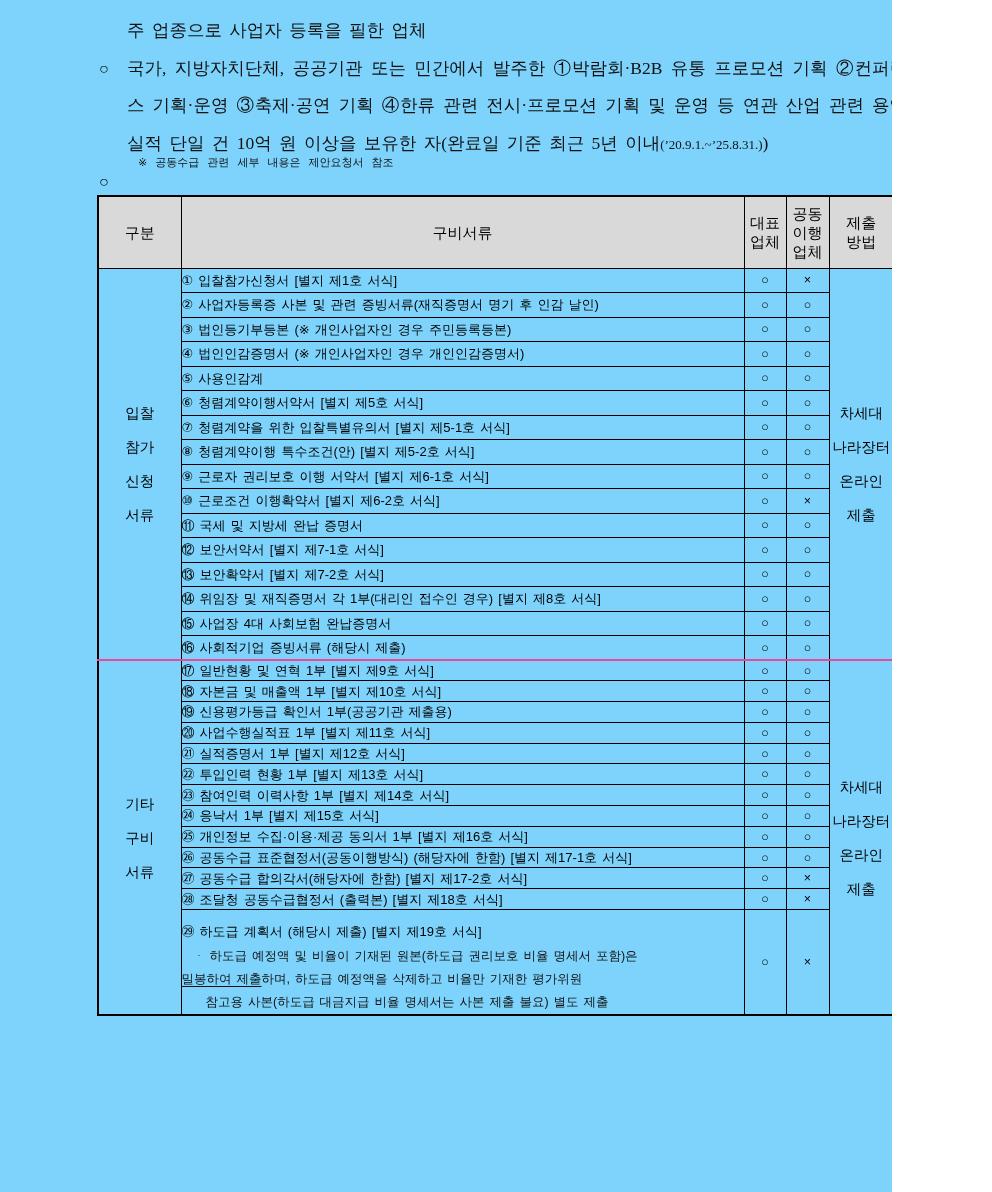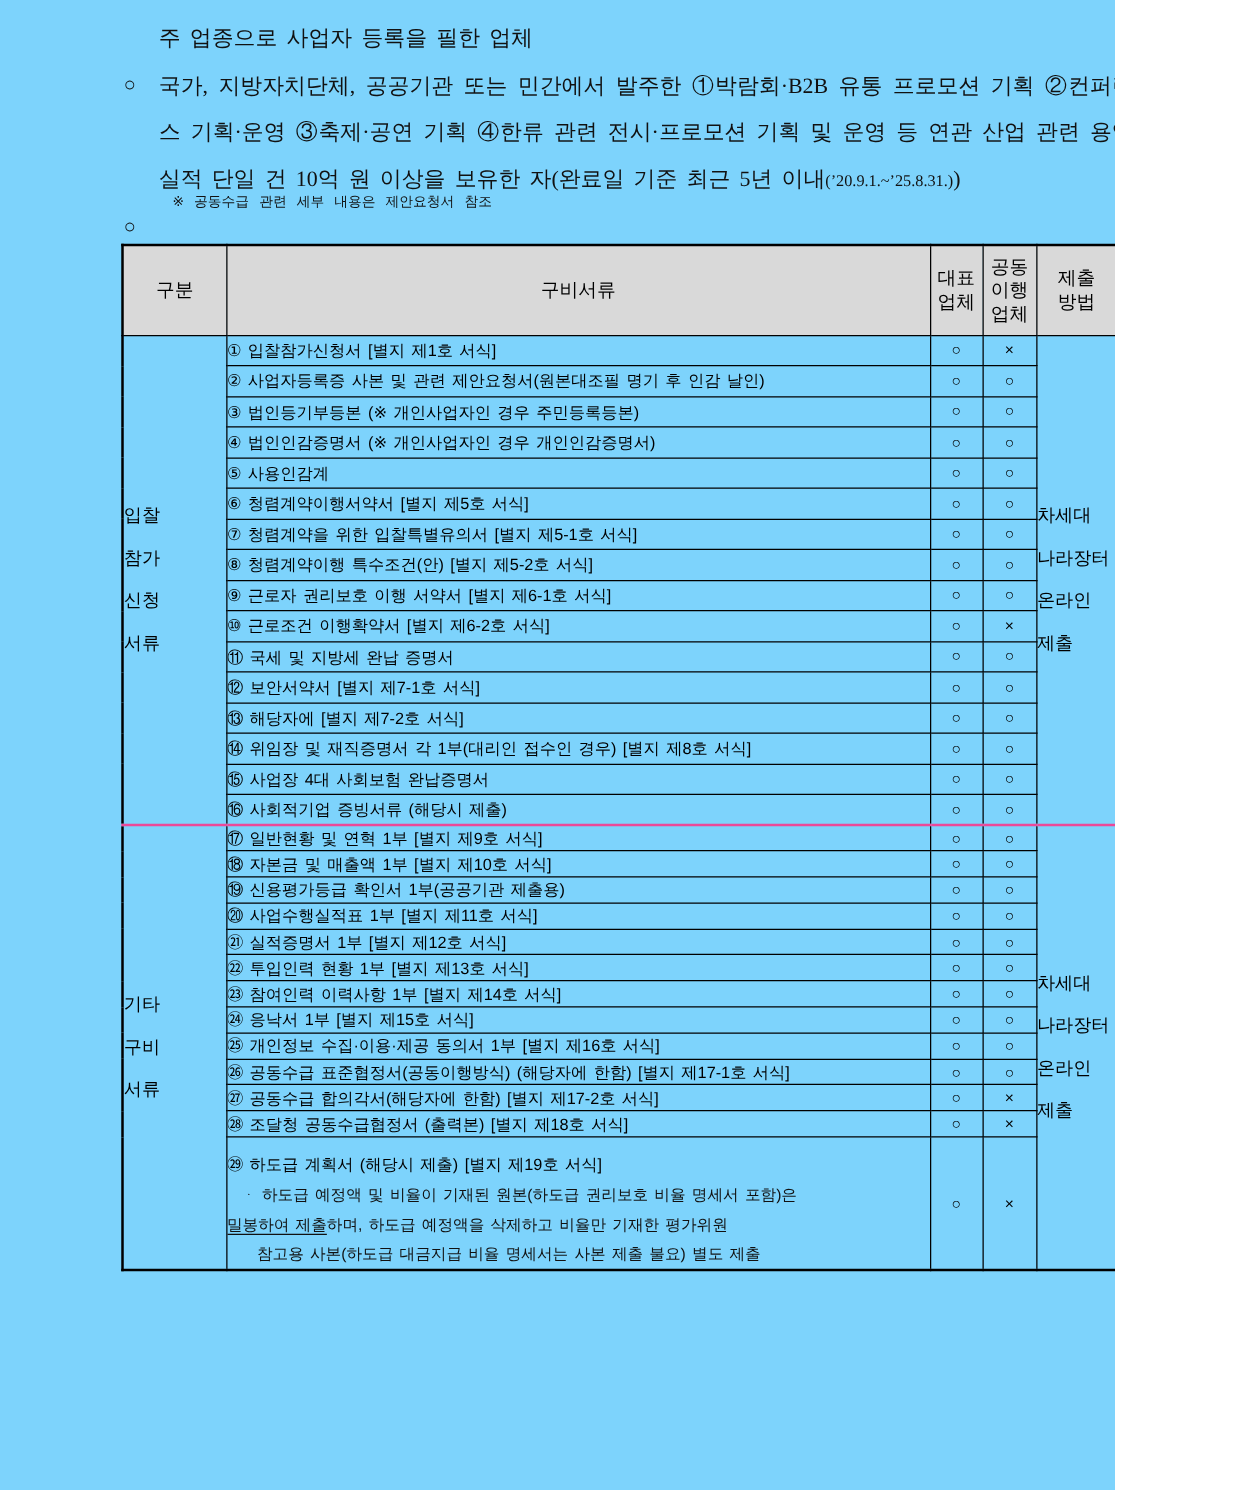--- a/index.html
+++ b/index.html
@@ -54,21 +54,21 @@
     font-weight:normal;font-size:15px;line-height:19px;
     text-align:center;vertical-align:middle;
     white-space:pre-line;
     border-bottom:2px solid #000;
   }
   tr.g1{height:24.5px;}
   tr.g2{height:20.8px;}
   tr.tall{height:103px;}
   tr.group-start td{border-top:2px solid #ec4899;}
   .cat-cell,.method-cell{
-    vertical-align:middle;
+    text-align:center;vertical-align:middle;
     white-space:pre-line;
     font-size:14.5px;line-height:34px;
     word-spacing:1px;
   }
   .doc-cell{
     vertical-align:middle;
     font-size:13px;line-height:15px;
     padding-left:7px;
     word-spacing:1.5px;
     overflow:hidden;
@@ -134,21 +134,21 @@
           </td>
           <td class="mark-cell">○</td>
           <td class="mark-cell">×</td>
           <td class="method-cell" rowspan="16">차세대
 나라장터
 온라인
 제출</td>
         </tr>
         <tr class="g1">
           <td class="doc-cell">
-            <div class="main">② 사업자등록증 사본 및 관련 제안요청서(원본대조필 명기 후 인감 날인)</div>
+            <div class="main">② 사업자등록증 사본 및 관련 증빙서류(재직증명서 명기 후 인감 날인)</div>
           </td>
           <td class="mark-cell">○</td>
           <td class="mark-cell">○</td>
         </tr>
         <tr class="g1">
           <td class="doc-cell">
             <div class="main">③ 법인등기부등본 (※ 개인사업자인 경우 주민등록등본)</div>
           </td>
           <td class="mark-cell">○</td>
           <td class="mark-cell">○</td>
@@ -211,21 +211,21 @@
         </tr>
         <tr class="g1">
           <td class="doc-cell">
             <div class="main">⑫ 보안서약서 [별지 제7-1호 서식]</div>
           </td>
           <td class="mark-cell">○</td>
           <td class="mark-cell">○</td>
         </tr>
         <tr class="g1">
           <td class="doc-cell">
-            <div class="main">⑬ 해당자에 [별지 제7-2호 서식]</div>
+            <div class="main">⑬ 보안확약서 [별지 제7-2호 서식]</div>
           </td>
           <td class="mark-cell">○</td>
           <td class="mark-cell">○</td>
         </tr>
         <tr class="g1">
           <td class="doc-cell">
             <div class="main">⑭ 위임장 및 재직증명서 각 1부(대리인 접수인 경우) [별지 제8호 서식]</div>
           </td>
           <td class="mark-cell">○</td>
           <td class="mark-cell">○</td>

